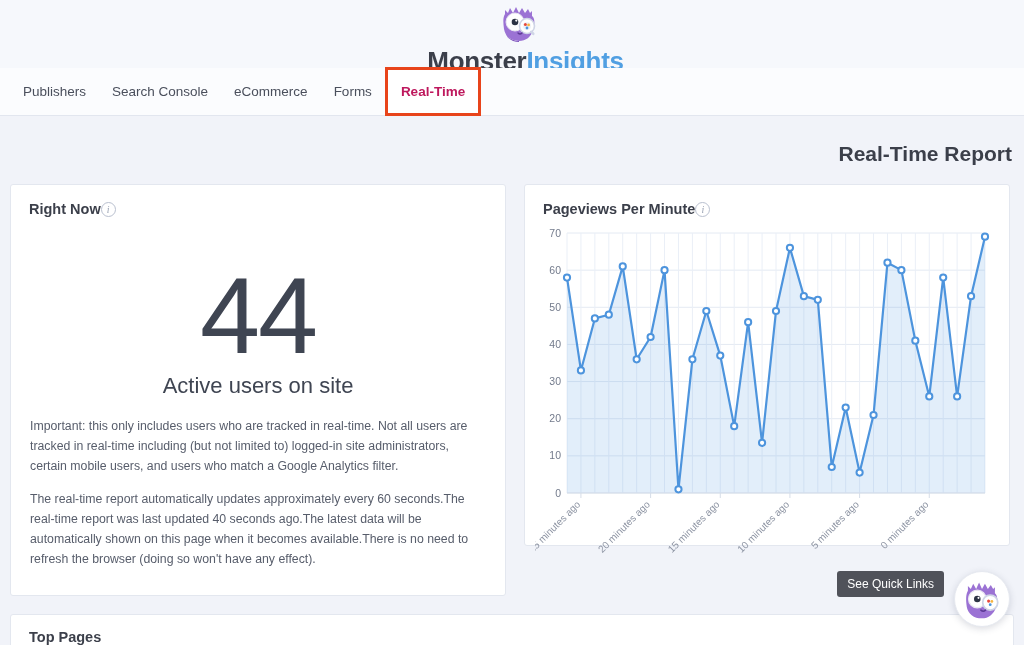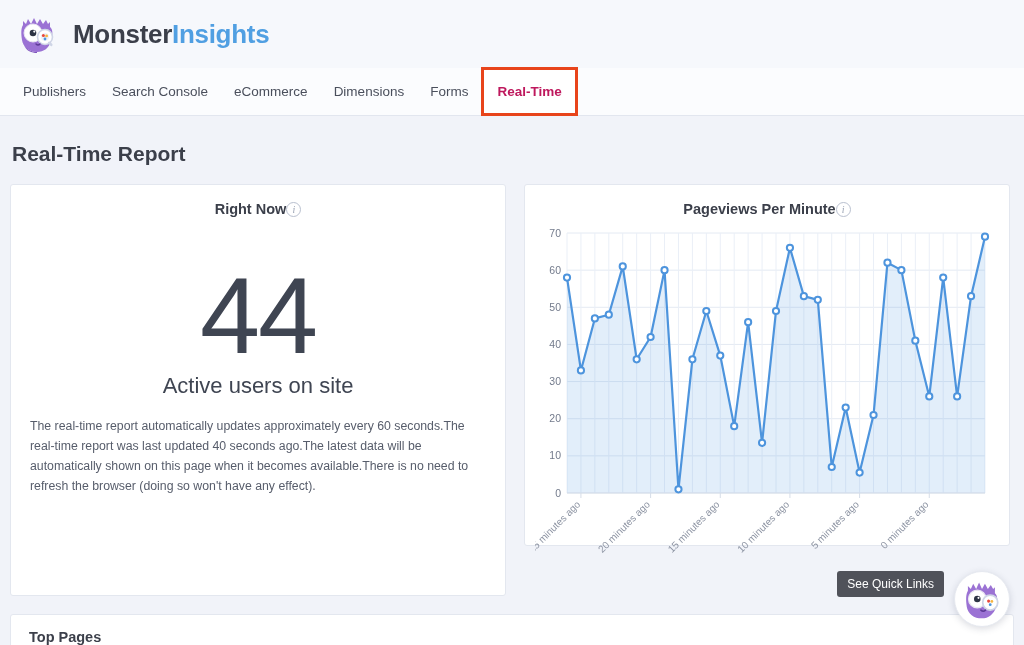--- a/index.html
+++ b/index.html
@@ -10,20 +10,21 @@
     overflow: hidden;
   }
 
   
   .header {
     height: 68px;
     background: #f6f8fc;
     display: flex;
     align-items: center;
     padding-left: 14px;
+    flex-direction: column;
   }
   .logo-mark { width: 46px; height: 46px; position: relative; flex: 0 0 auto; }
   .logo-text {
     font-size: 26px; font-weight: bold; letter-spacing: -0.3px;
     margin-left: 13px; white-space: nowrap;
   }
   .logo-text .mon { color: #3b3f4a; }
   .logo-text .ins { color: #509fe2; }
 
   
@@ -50,33 +51,34 @@
     background: #ffffff;
     border: 3px solid #e8441b;
     margin: -1px 0 -1px 0;
   }
 
   
   .page { padding: 0 10px; }
   .page-title {
     font-size: 21px; font-weight: bold; color: #3b3f4a;
     padding: 26px 2px 18px 2px;
+    text-align: right;
   }
 
   .cards { display: flex; gap: 18px; align-items: flex-start; }
   .card {
     background: #fff;
     border: 1px solid #e3e7ef;
     border-radius: 3px;
   }
   .card-left { width: 496px; height: 412px; }
   .card-right { width: 486px; height: 362px; }
 
   .card-head {
-    display: flex; align-items: center; justify-content: center;
+    display: flex; align-items: center; justify-content: flex-start;
     padding: 16px 18px 8px 18px;
   }
   .card-title { font-size: 14.5px; font-weight: bold; color: #3b3f4a; }
   .info-icon {
     width: 15px; height: 15px; border-radius: 50%;
     border: 1px solid #b9c0cf; color: #9aa3b4;
     font-size: 10px; font-style: italic;
     display: flex; align-items: center; justify-content: center;
     font-family: "Liberation Serif", serif;
     cursor: pointer;
@@ -179,37 +181,37 @@
   </div>
   <div class="logo-text">
     <span class="mon">Monster</span><span class="ins">Insights</span>
   </div>
 </div>
 
 <div class="navbar">
   <div class="nav-item">Publishers</div>
   <div class="nav-item">Search Console</div>
   <div class="nav-item">eCommerce</div>
-  <div class="nav-item">Dimensions</div>
   <div class="nav-item">Forms</div>
   <div class="nav-item active">Real-Time</div>
 </div>
 
 <div class="page">
   <div class="page-title">Real-Time Report</div>
 
   <div class="cards">
 
     <div class="card card-left">
       <div class="card-head">
         <div class="card-title">Right Now</div>
         <div class="info-icon">i</div>
       </div>
       <div class="bignum">44</div>
       <div class="bignum-label">Active users on site</div>
+      <div class="para">Important: this only includes users who are tracked in real-time. Not all users are tracked in real-time including (but not limited to) logged-in site administrators, certain mobile users, and users who match a Google Analytics filter.</div>
       <div class="para">The real-time report automatically updates approximately every 60 seconds.The real-time report was last updated 40 seconds ago.The latest data will be automatically shown on this page when it becomes available.There is no need to refresh the browser (doing so won't have any effect).</div>
     </div>
 
     <div class="card card-right">
       <div class="card-head">
         <div class="card-title">Pageviews Per Minute</div>
         <div class="info-icon">i</div>
       </div>
       <div class="chart-wrap">
         <svg class="chart-svg" id="chart" width="462" height="360" viewBox="0 0 462 360">

